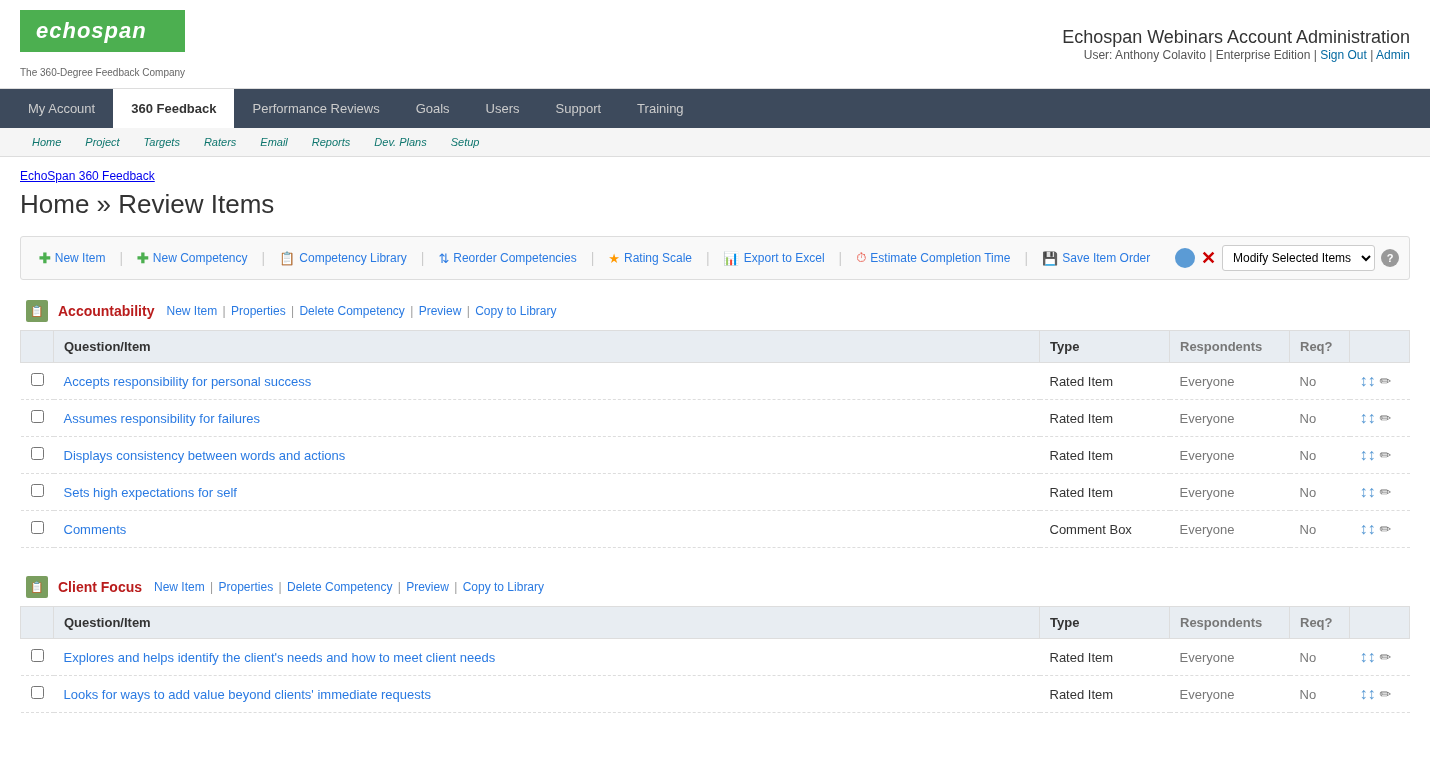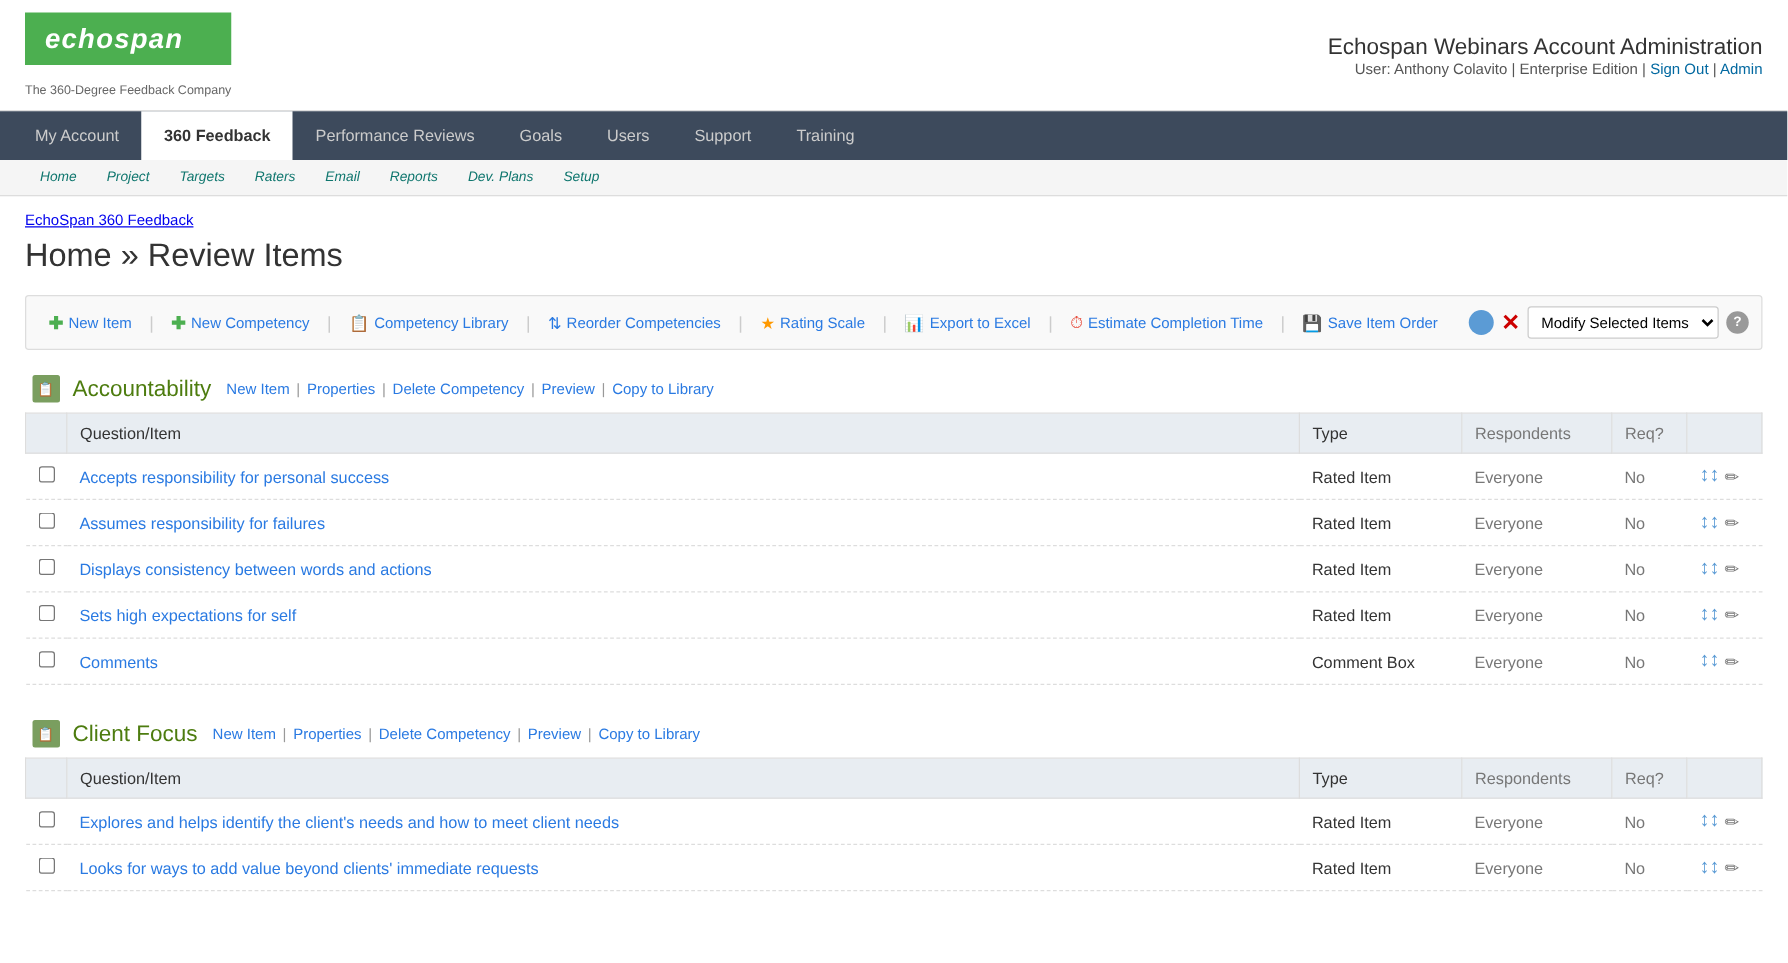--- a/index.html
+++ b/index.html
@@ -188,23 +188,23 @@
       width: 22px; height: 22px;
       background: #7a9e5f;
       display: inline-flex;
       align-items: center;
       justify-content: center;
       color: #fff;
       font-size: 11px;
       border-radius: 2px;
     }
     .comp-name {
-      font-size: 18px;
-      color: #4d7c0f;
-      font-weight: normal;
+      font-size: 14px;
+      color: #b91c1c;
+      font-weight: bold;
     }
     .comp-actions {
       font-size: 12px;
     }
     .comp-actions a {
       color: #2a7ae2;
       text-decoration: none;
       margin: 0 2px;
     }
     .comp-actions span { color: #999; }
@@ -213,21 +213,21 @@
     .items-table {
       width: 100%;
       border-collapse: collapse;
     }
     .items-table thead tr {
       background: #e8edf2;
     }
     .items-table thead th {
       text-align: left;
       padding: 8px 10px;
-      font-weight: normal;
+      font-weight: bold;
       font-size: 13px;
       color: #333;
       border: 1px solid #ddd;
     }
     .items-table tbody tr {
       border-bottom: 1px dashed #ddd;
     }
     .items-table tbody td {
       padding: 9px 10px;
       font-size: 13px;

